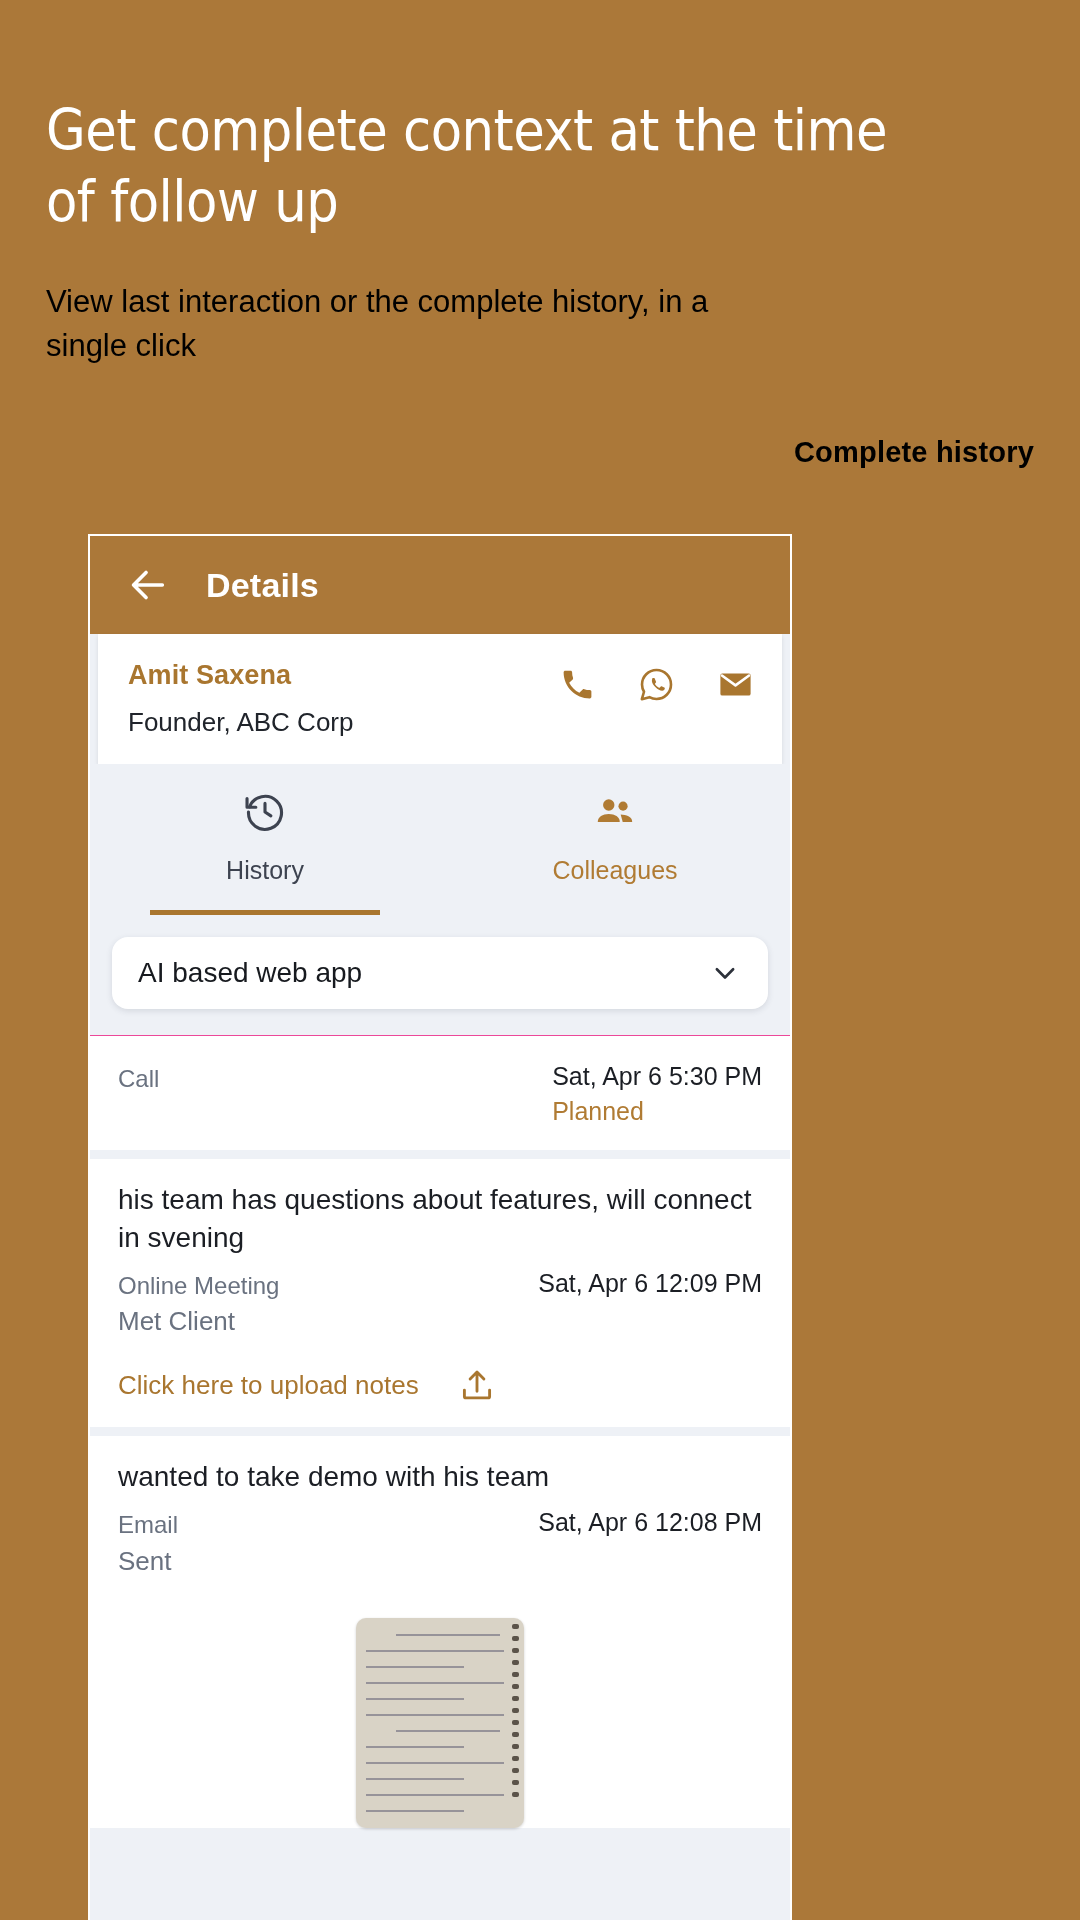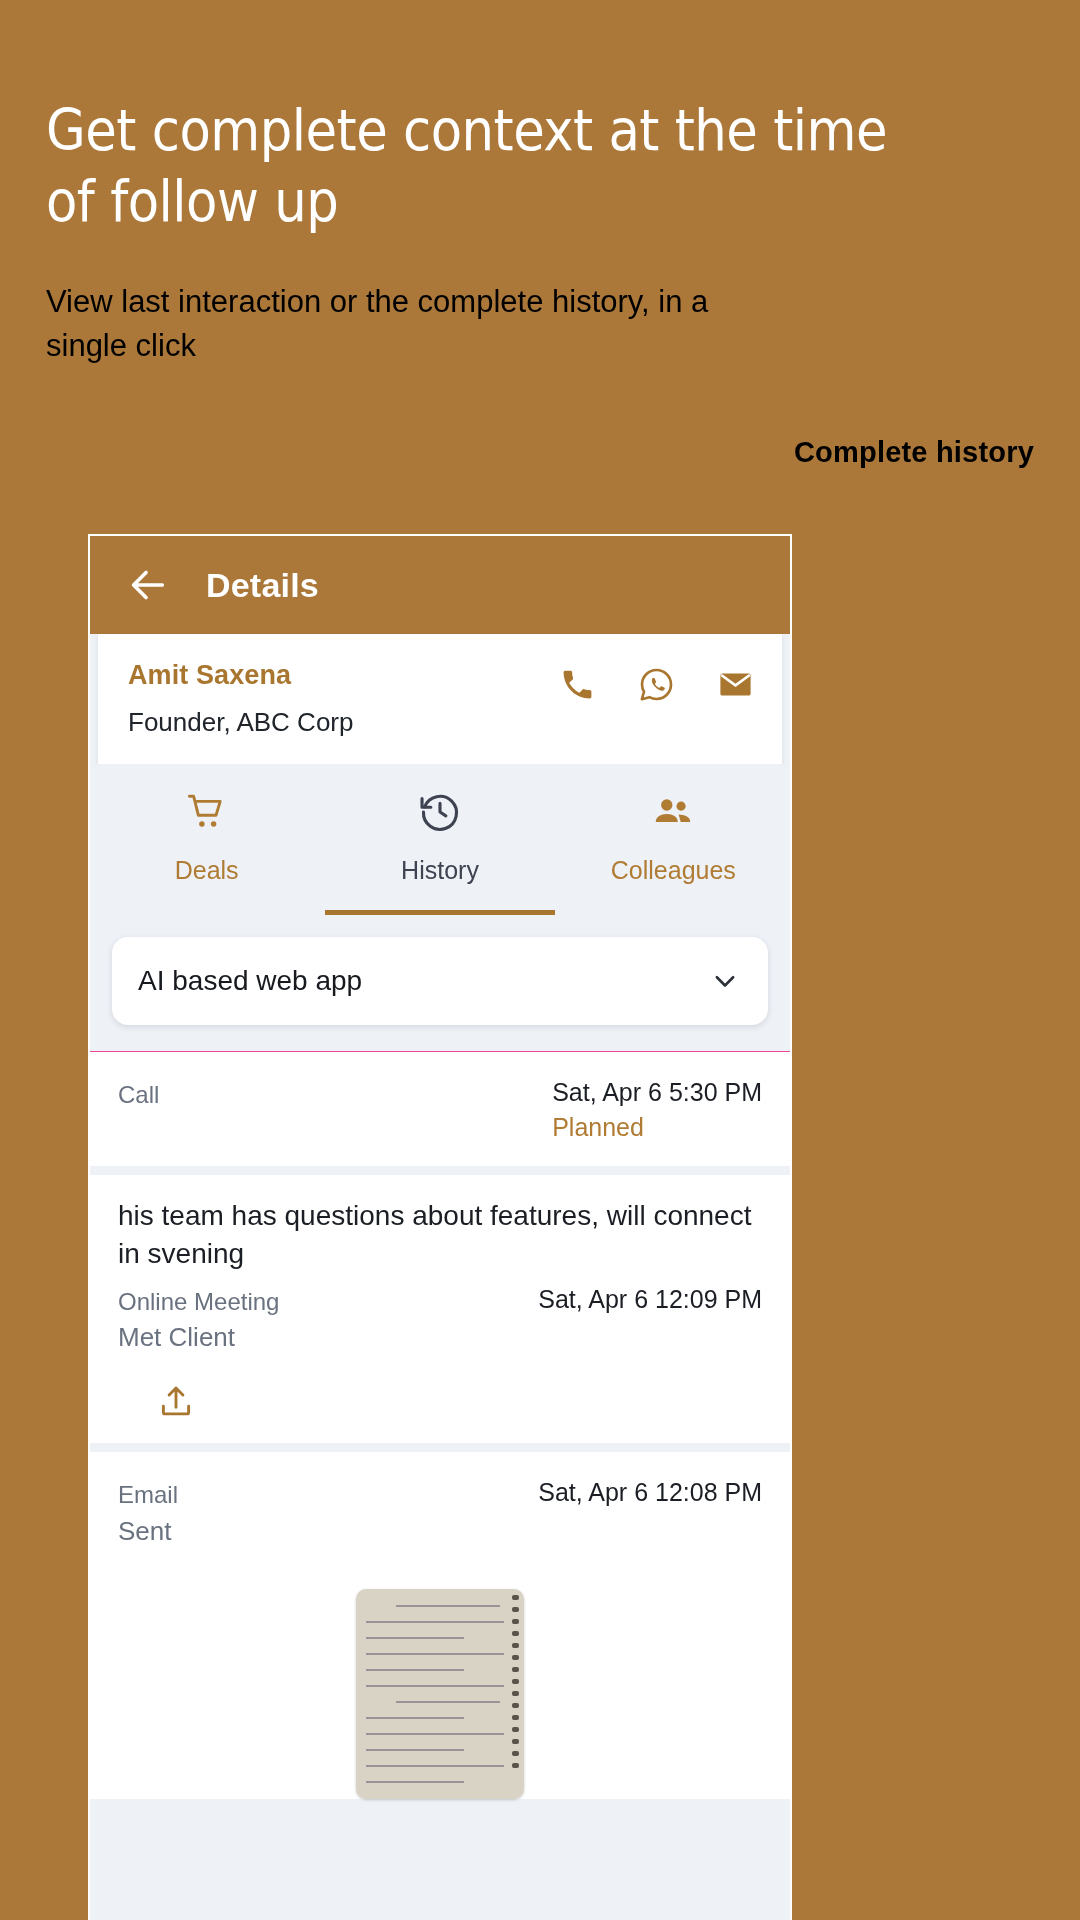--- a/index.html
+++ b/index.html
@@ -99,21 +99,21 @@
   .tab.active::after {
     content:""; position:absolute; left:50%; transform:translateX(-50%);
     bottom:0; width:230px; height:5px; background:#a9762f;
   }
 
   
   .selector-wrap { padding:22px 22px 26px 22px; background:#eef1f6; }
   .selector {
     background:#ffffff;
     border-radius:16px;
-    height:88px;
+    height:72px;
     display:flex; align-items:center;
     padding:0 28px 0 26px;
     box-shadow:0 2px 6px rgba(40,50,70,.13);
   }
   .selector .val { flex:1 1 auto; font-size:28px; color:#171a1f; font-weight:400; }
   .chev { width:30px; height:30px; flex:none; }
 
   
   .hrow { background:#ffffff; padding:22px 28px 24px 28px; border-top:1px solid #ec4899; }
   .hrow.spacer { border-top:9px solid #eef1f6; }
@@ -179,30 +179,20 @@
             <path d="M9.2 8.2c.2-.4.4-.4.6-.4h.5c.2 0 .4 0 .6.5l.8 1.9c.1.2 0 .4-.1.5l-.5.6c-.1.2-.2.3 0 .6.5.9 1.5 1.8 2.5 2.2.3.1.4.1.6-.1l.6-.7c.2-.2.3-.2.5-.1l1.7.8c.3.1.4.3.4.5 0 .9-.8 1.6-1.7 1.6-2.6-.1-6.6-3.9-6.7-6.4 0-.7.2-1.2.2-1.5z" fill="#a9762f"></path>
           </svg>
           <svg class="act-ic" viewBox="0 0 24 24">
             <rect x="2.2" y="4.8" width="19.6" height="14.4" rx="1.2" fill="#a9762f"></rect>
             <path d="M3.2 6.2L12 12.6l8.8-6.4" fill="none" stroke="#ffffff" stroke-width="1.7" stroke-linecap="round" stroke-linejoin="round"></path>
           </svg>
         </div>
       </div>
 
       <div class="tabs">
-        <div class="tab">
-          <div class="ic">
-            <svg width="44" height="44" viewBox="0 0 24 24">
-              <path d="M2.4 3.4h2.3l2.6 10.4h9.6l2.3-7.6H6.1" fill="none" stroke="#b07b33" stroke-width="1.6" stroke-linecap="round" stroke-linejoin="round"></path>
-              <circle cx="9.2" cy="18.6" r="1.5" fill="#b07b33"></circle>
-              <circle cx="15.6" cy="18.6" r="1.5" fill="#b07b33"></circle>
-            </svg>
-          </div>
-          <div class="lbl">Deals</div>
-        </div>
         <div class="tab active">
           <div class="ic">
             <svg width="44" height="44" viewBox="0 0 24 24">
               <path d="M3.6 9.2A9 9 0 1 1 3 12" fill="none" stroke="#3d4350" stroke-width="1.7" stroke-linecap="round"></path>
               <path d="M2.2 4.6v4.8h4.8" fill="none" stroke="#3d4350" stroke-width="1.7" stroke-linecap="round" stroke-linejoin="round"></path>
               <path d="M12 7.3V12l3.2 2.1" fill="none" stroke="#3d4350" stroke-width="1.7" stroke-linecap="round" stroke-linejoin="round"></path>
             </svg>
           </div>
           <div class="lbl">History</div>
         </div>
@@ -245,28 +235,30 @@
         <div class="meta">
           <div class="meta-left">
             <div class="meta-type">Online Meeting</div>
             <div class="meta-sub">Met Client</div>
           </div>
           <div class="meta-right">
             <div class="meta-date">Sat, Apr 6 12:09 PM</div>
           </div>
         </div>
         <div class="upload-row">
+          <div class="upload-txt">Click here to upload notes</div>
           <svg class="upload-ic" viewBox="0 0 24 24">
             <path d="M12 16.2V3.4M12 3.4L7.4 8M12 3.4L16.6 8" fill="none" stroke="#a9762f" stroke-width="1.9" stroke-linecap="round" stroke-linejoin="round"></path>
             <path d="M3.6 15.4v4.2c0 .6.4 1 1 1h14.8c.6 0 1-.4 1-1v-4.2" fill="none" stroke="#a9762f" stroke-width="1.9" stroke-linecap="round" stroke-linejoin="round"></path>
           </svg>
         </div>
       </div>
 
       <div class="hrow spacer">
+        <div class="hnote">wanted to take demo with his team</div>
         <div class="meta">
           <div class="meta-left">
             <div class="meta-type">Email</div>
             <div class="meta-sub">Sent</div>
           </div>
           <div class="meta-right">
             <div class="meta-date">Sat, Apr 6 12:08 PM</div>
           </div>
         </div>
       </div>

